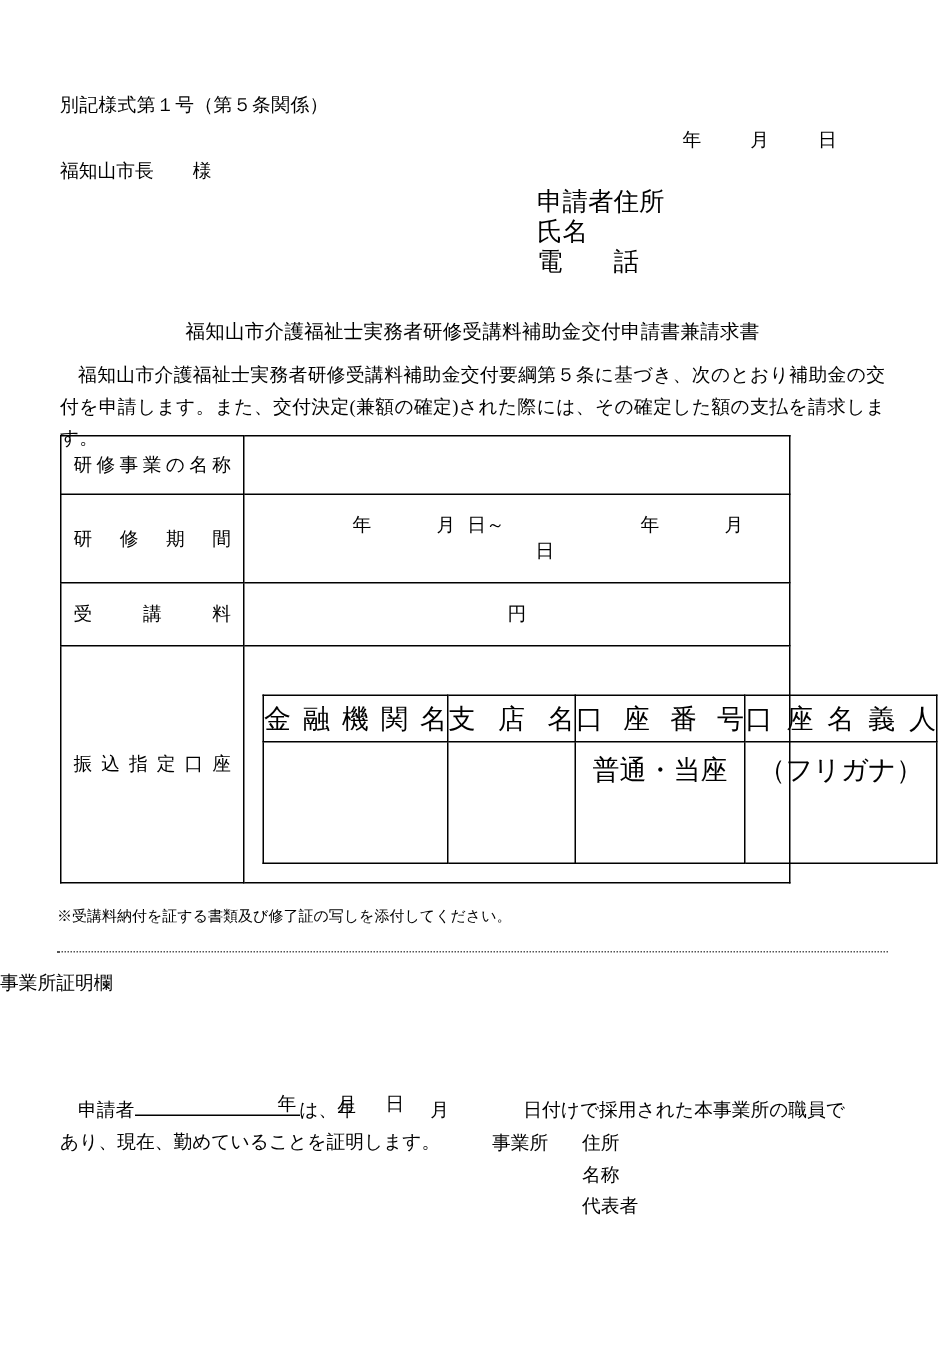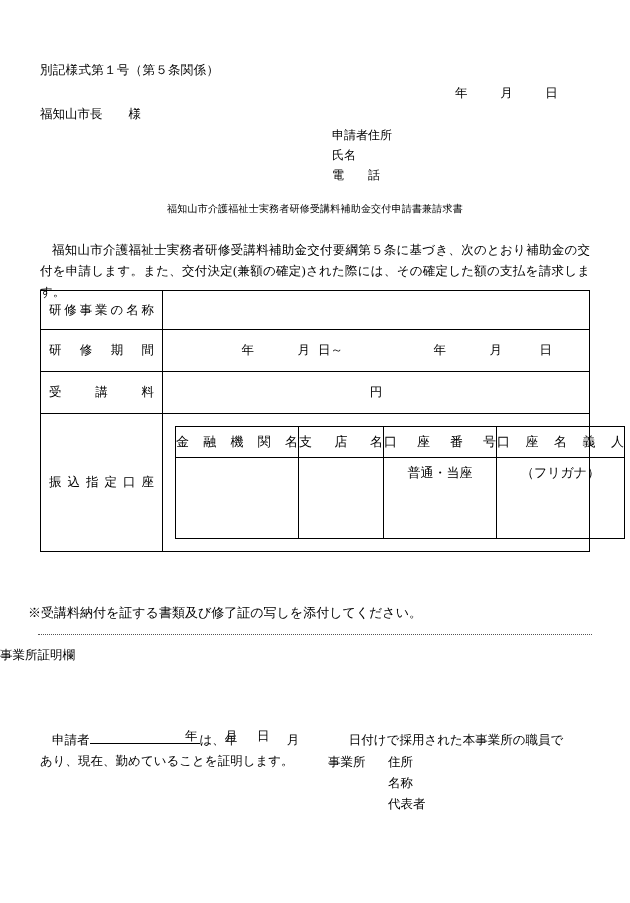--- a/index.html
+++ b/index.html
@@ -45,56 +45,56 @@
   .addressee {
     position: absolute;
     left: 40px;
     top: 106px;
     font-size: 12.5px;
   }
   .addressee .honorific { margin-left: 26px; }
 
   .applicant-block {
     position: absolute;
-    left: 332px;
+    left: 358px;
     top: 125px;
-    font-size: 12px;
+    font-size: 17px;
     line-height: 20px;
   }
   .applicant-block div { white-space: nowrap; }
 
   
   .doc-title {
     position: absolute;
     left: 0;
     right: 0;
-    top: 202px;
-    text-align: center;
-    font-size: 10px;
+    top: 212px;
+    text-align: center;
+    font-size: 13px;
     letter-spacing: 0.2px;
   }
 
   
   .intro {
     position: absolute;
     left: 40px;
     top: 240px;
     width: 550px;
     font-size: 12.5px;
     line-height: 21px;
     text-align: justify;
     text-indent: 12px;
   }
 
   
   .main-table {
     position: absolute;
     left: 40px;
     top: 290px;
-    width: 550px;
+    width: 487px;
     border-collapse: collapse;
     table-layout: fixed;
     font-size: 12.5px;
   }
   .main-table td {
     border: 1px solid #000000;
     padding: 12px;
     vertical-align: middle;
   }
   .label-cell {
@@ -125,21 +125,22 @@
   .bank-label-cell {
     width: 105px;
     height: 105px;
     text-align: center;
     padding: 0 8px !important;
   }
   .bank-sub {
     width: 100%;
     border-collapse: collapse;
     table-layout: fixed;
-    font-size: 13px;
+    font-size: 18px;
+    margin-top: 20px;
   }
   .bank-sub td {
     padding: 0;
     vertical-align: top;
   }
   .bank-head td {
     height: 30px;
     text-align: center;
     vertical-align: middle;
     border-bottom: 1px solid #000000;
@@ -152,23 +153,23 @@
   }
   .bank-sub .colsep { border-right: 1px solid #000000; }
   .c-bank   { width: 122px; }
   .c-branch { width: 84px;  }
   .c-number { width: 112px; }
   .c-holder { width: 127px; }
 
   
   .note {
     position: absolute;
-    left: 28px;
+    left: 38px;
     top: 604px;
-    font-size: 13px;
+    font-size: 10px;
   }
 
   
   .cut-line {
     position: absolute;
     left: 38px;
     top: 634px;
     width: 554px;
     height: 0;
     border-top: 1px dotted #555555;

